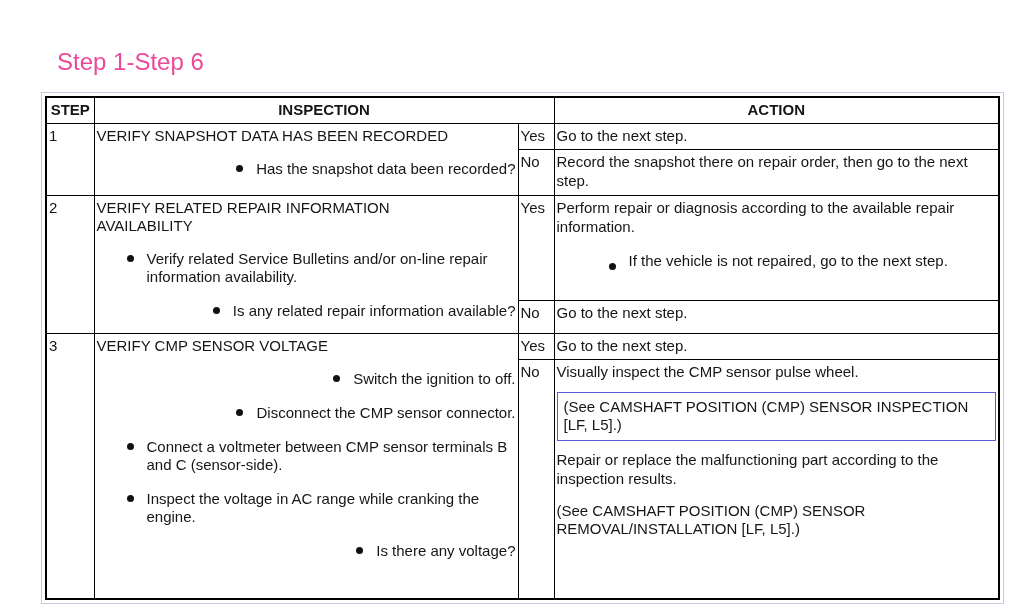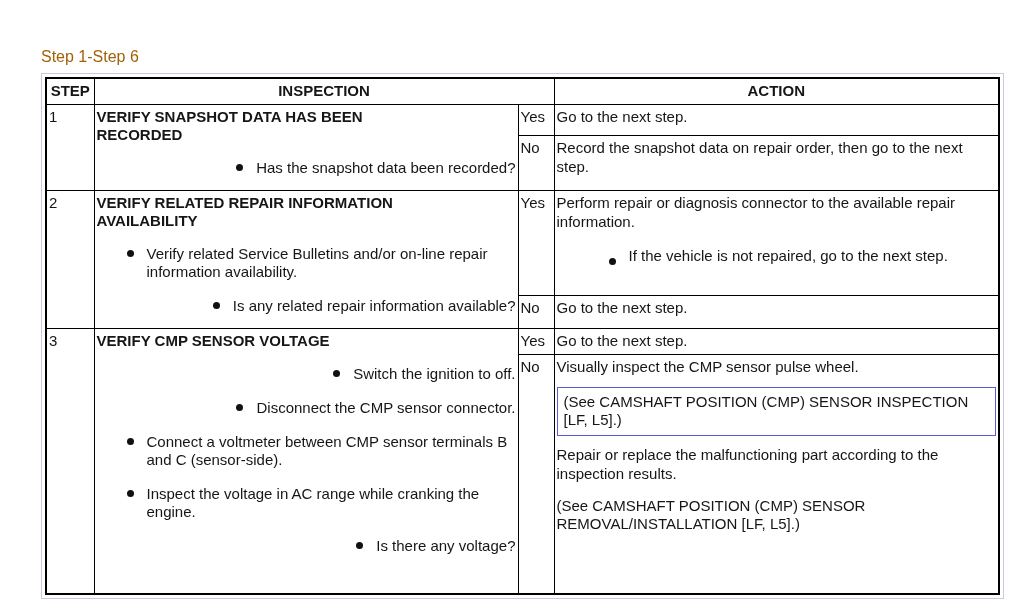--- a/index.html
+++ b/index.html
@@ -14,42 +14,42 @@
   body{
     width:1009px;height:608px;overflow:hidden;background:#ffffff;
     font-family:"Liberation Sans", sans-serif;color:var(--text);
   }
   .content{margin-left:41px;width:963px;}
   .page-title{
     margin:0;padding-top:30px;font-size:20px;font-weight:700;
     color:var(--heading-text);letter-spacing:.2px;
   }
   .section-heading{
-    margin:0;margin-top:48px;font-size:16px;font-weight:400;color:#a16207;
+    margin:16px;margin-top:48px;font-size:24px;font-weight:400;color:#ec4899;
   }
   .frame{
     margin-top:7px;width:963px;border:1px solid var(--frame-border);
     padding:3px;background:#ffffff;
   }
   table.diag{
     border-collapse:collapse;width:100%;table-layout:fixed;
     border:2px solid var(--table-border);
     font-size:15px;line-height:1.25;color:var(--text);
   }
   table.diag th, table.diag td{
     border:1px solid var(--table-border);
     vertical-align:top;padding:3px 2px;overflow:hidden;margin-top:44px;
   }
   thead th{font-weight:700;text-align:center;padding:2px 4px;height:24px;}
   td.c-step{padding-left:5px;}
   td.c-yn{padding:3px 4px;}
   tr.r1a{height:26px;} tr.r1b{height:46px;}
   tr.r2a{height:102px;} tr.r2b{height:32px;}
   tr.r3a{height:26px;} tr.r3b{height:240px;}
-  .insp-title{font-weight:700;max-width:352px;line-height:1.2;}
+  .insp-title{font-weight:400;max-width:352px;line-height:1.2;}
   .bullets{margin:15px 0 10px 30px;display:flex;flex-direction:column;gap:16px;align-items:flex-end;}
   .bullet{display:flex;gap:13px;line-height:1.2;}
   .dot{flex:0 0 auto;width:7px;height:7px;border-radius:50%;background:#111;margin-top:5px;}
   .p{margin:0;}
   .p.gap{margin-top:13px;}
   .act-bullet{margin:16px 6px 6px 52px;align-items:flex-end;}
   .link-box{
     border:1px solid var(--link-box-border);
     padding:5px 6px;margin:10px 0 10px 0;line-height:1.25;
   }
@@ -89,21 +89,21 @@
             </div>
           </td>
           <td class="c-yn">Yes</td>
           <td class="c-act">
             <p class="p">Go to the next step.</p>
           </td>
         </tr>
         <tr class="r1b">
           <td class="c-yn">No</td>
           <td class="c-act">
-            <p class="p">Record the snapshot data on repair order, then go to the next step.</p>
+            <p class="p">Record the snapshot there on repair order, then go to the next step.</p>
           </td>
         </tr>
       </tbody>
 
       <tbody>
         <tr class="r2a">
           <td class="c-step" rowspan="2">2</td>
           <td class="c-insp" rowspan="2">
             <div class="insp-title">VERIFY RELATED REPAIR INFORMATION AVAILABILITY</div>
             <div class="bullets">
@@ -112,21 +112,21 @@
                 <span>Verify related Service Bulletins and/or on-line repair information availability.</span>
               </div>
               <div class="bullet">
                 <span class="dot"></span>
                 <span>Is any related repair information available?</span>
               </div>
             </div>
           </td>
           <td class="c-yn">Yes</td>
           <td class="c-act">
-            <p class="p">Perform repair or diagnosis connector to the available repair information.</p>
+            <p class="p">Perform repair or diagnosis according to the available repair information.</p>
             <div class="bullet act-bullet">
               <span class="dot"></span>
               <span>If the vehicle is not repaired, go to the next step.</span>
             </div>
           </td>
         </tr>
         <tr class="r2b">
           <td class="c-yn">No</td>
           <td class="c-act">
             <p class="p">Go to the next step.</p>

